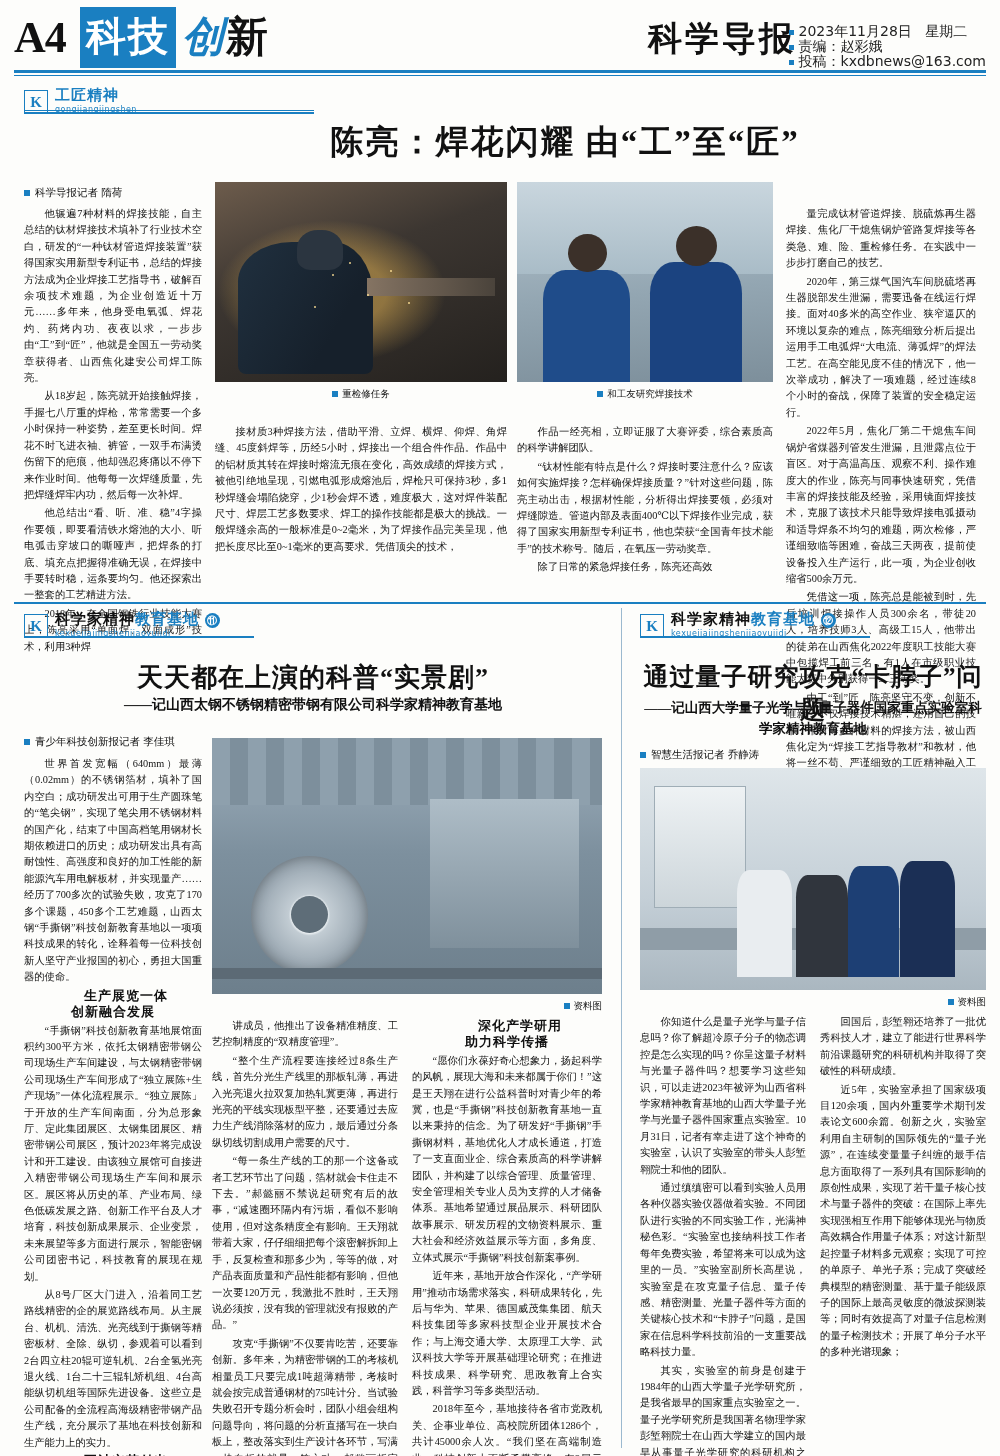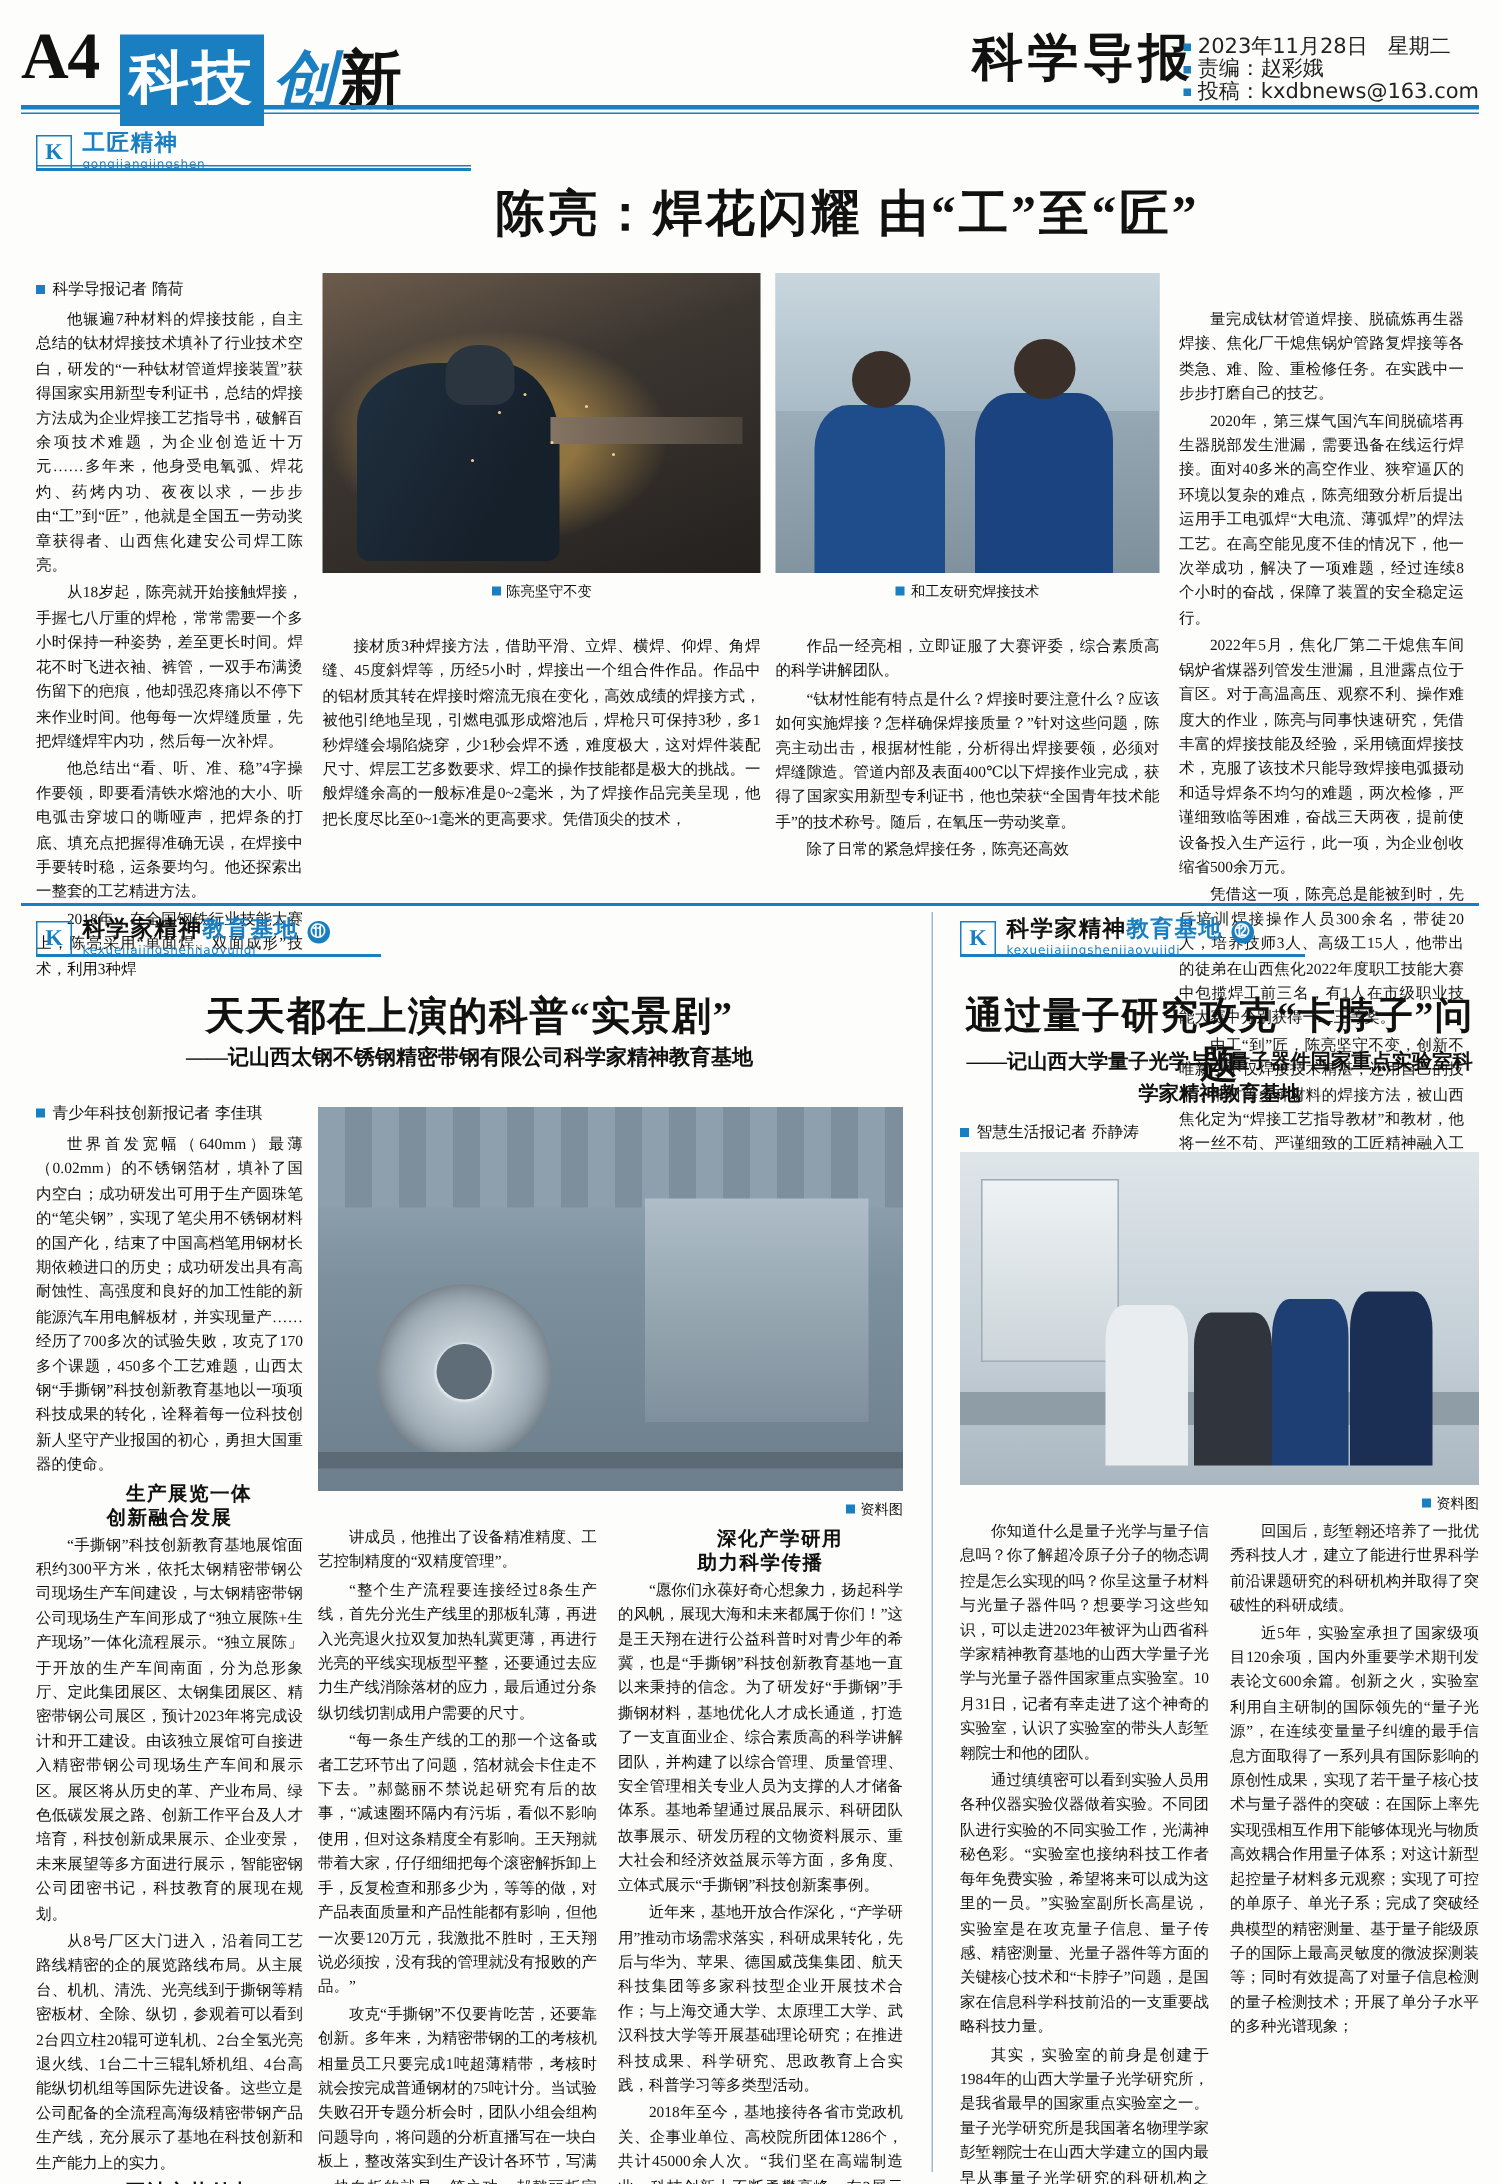--- a/index.html
+++ b/index.html
@@ -6,21 +6,21 @@
   body{
     width:1000px;height:1456px;background:#fdfdfb;
     font-family:"Liberation Serif","DejaVu Serif",serif;
     color:#111;position:relative;overflow:hidden;
   }
   .page{width:1000px;height:1456px;position:relative;padding:0;box-sizing:border-box;}
 
   
   .masthead{position:absolute;left:14px;top:8px;width:972px;height:62px;}
   .folio{position:absolute;left:0;top:4px;font-size:44px;font-weight:bold;letter-spacing:-1px;font-family:"Liberation Serif",serif;}
-  .sectionbox{position:absolute;left:66px;top:4px;height:50px;display:flex;align-items:center;margin-top:16px;}
+  .sectionbox{position:absolute;left:66px;top:4px;height:50px;display:flex;align-items:center;}
   .sec-ke{background:#1a7fc1;color:#fff;font-size:40px;font-weight:bold;padding:2px 6px 4px 6px;font-family:"DejaVu Sans",sans-serif;letter-spacing:2px;}
   .sec-chuang{color:#1a7fc1;font-size:42px;font-weight:bold;font-family:"DejaVu Sans",sans-serif;padding-left:6px;font-style:italic;}
   .sec-xin{color:#111;font-size:42px;font-weight:bold;font-family:"DejaVu Sans",sans-serif;padding-left:2px;}
   .papername{position:absolute;right:190px;top:8px;font-size:34px;font-weight:bold;letter-spacing:3px;font-family:"Liberation Serif",serif;color:#111;}
   .meta{position:absolute;right:0;top:16px;font-size:14px;line-height:15px;color:#222;font-family:"DejaVu Sans",sans-serif;}
   .meta div{white-space:nowrap;}
   .meta i{display:inline-block;width:5px;height:5px;background:#1a7fc1;margin-right:5px;vertical-align:1px;}
   .rule-top{position:absolute;left:14px;top:70px;width:972px;height:3px;background:#1a7fc1;}
   .rule-top2{position:absolute;left:14px;top:75px;width:972px;height:1px;background:#1a7fc1;}
 
@@ -124,21 +124,21 @@
       <div class="helmet"></div>
       <div class="beam"></div>
     <div class="spark" style="left:40%;top:46%"></div>
       <div class="spark" style="left:46%;top:40%"></div>
     <div class="spark" style="left:52%;top:56%"></div>
       <div class="spark" style="left:34%;top:62%"></div>
     <div class="spark" style="left:60%;top:44%"></div>
       <div class="spark" style="left:66%;top:60%"></div>
   </div>
   <div class="cap" style="left:215px;top:388px;width:292px;text-align:center;">
-    <span class="sq"></span><span>陈亮坚守不变</span>
+    <span class="sq"></span><span>重检修任务</span>
   </div>
 
   <div class="photo ph-lab" style="left:517px;top:182px;width:256px;height:200px;">
     <div class="wall"></div>
     <div class="man" style="left:10%;width:34%;height:56%;"></div>
     <div class="head" style="left:20%;top:26%;width:15%;height:19%;"></div>
     <div class="man" style="left:52%;width:36%;height:60%;background:#1b4380;"></div>
     <div class="head" style="left:62%;top:22%;width:16%;height:20%;"></div>
   </div>
   <div class="cap" style="left:517px;top:388px;width:256px;text-align:center;">

